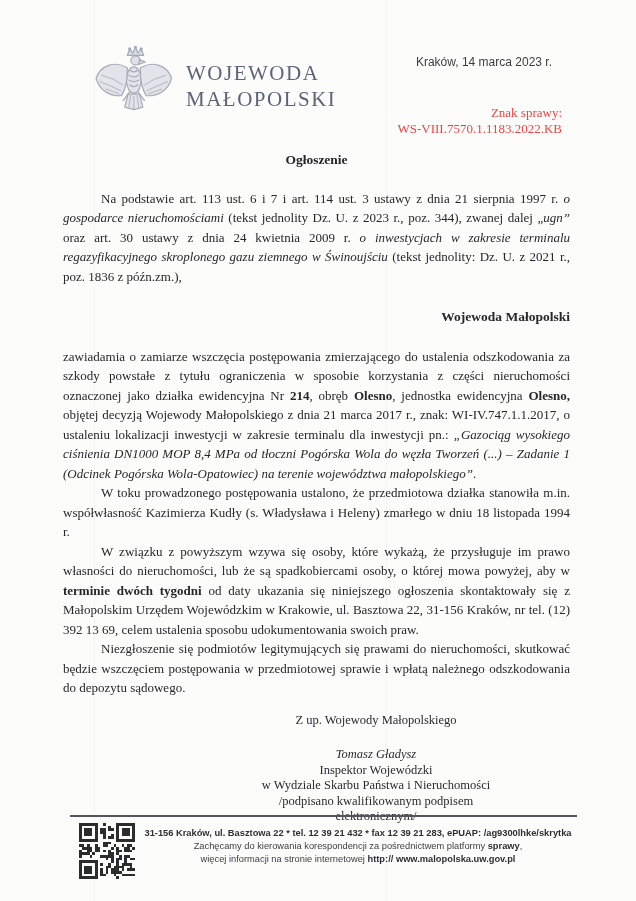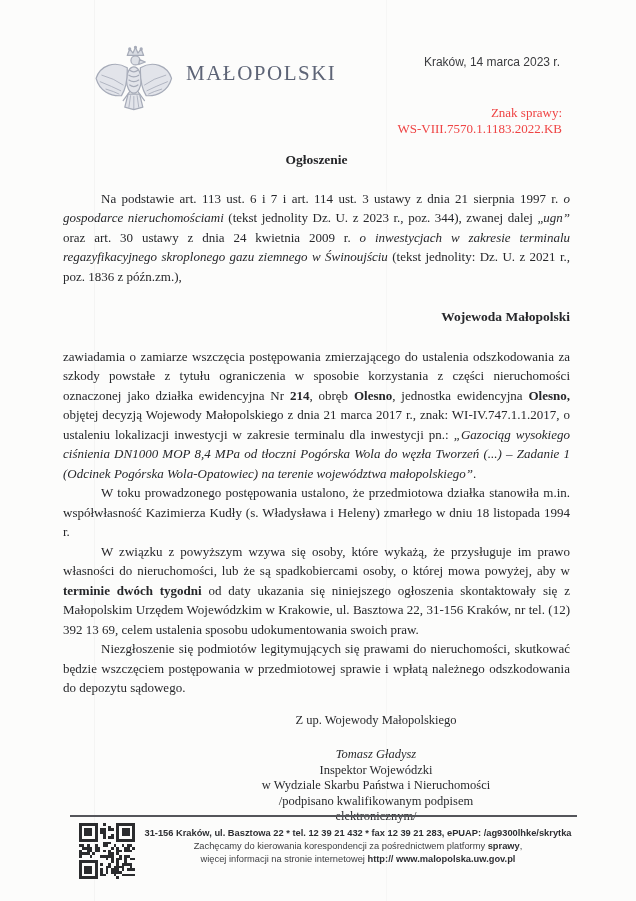--- a/index.html
+++ b/index.html
@@ -22,21 +22,21 @@
 
   
   .letterhead{position:absolute;top:42px;left:92px;display:flex;align-items:flex-start;}
   .eagle{width:82px;height:86px;}
   .lh-text{
     margin-left:12px;margin-top:18px;
     font-size:21px;line-height:26px;letter-spacing:1.5px;
     color:#5d6476;font-weight:400;
   }
   .place-date{
-    position:absolute;top:55px;right:76px;
+    position:absolute;top:55px;right:84px;
     font-family:"Liberation Sans", sans-serif;
     font-size:12px;color:#3b3c3f;
   }
   .case-ref{
     position:absolute;top:105px;right:74px;
     text-align:right;font-size:13px;line-height:16px;color:#ef4444;
   }
 
   
   .doc-body{
@@ -102,20 +102,21 @@
         <path d="M59 29 C74 20 92 26 97 42 C93 57 80 64 66 63 C61 55 59 42 59 33 Z" fill="#e2e4ea"></path>
         <path d="M90 38 Q75 42 64 50 M92 46 Q77 52 67 57 M85 55 Q75 58 69 61" stroke-width="1"></path>
 
         <path d="M46 58 L38 69 M56 58 L64 69"></path>
 
         <path d="M44 61 L40 77 L51 80 L62 77 L58 61 Z" fill="#e2e4ea"></path>
         <path d="M47 63 L45 77 M51 64 L51 79 M55 63 L57 77" stroke-width="1"></path>
       </g>
     </svg>
     <div class="lh-text">
+      <div>WOJEWODA</div>
       <div>MAŁOPOLSKI</div>
     </div>
   </div>
 
   <div class="place-date">Kraków, 14 marca 2023 r.</div>
 
   <div class="case-ref">
     <div>Znak sprawy:</div>
     <div>WS-VIII.7570.1.1183.2022.KB</div>
   </div>

